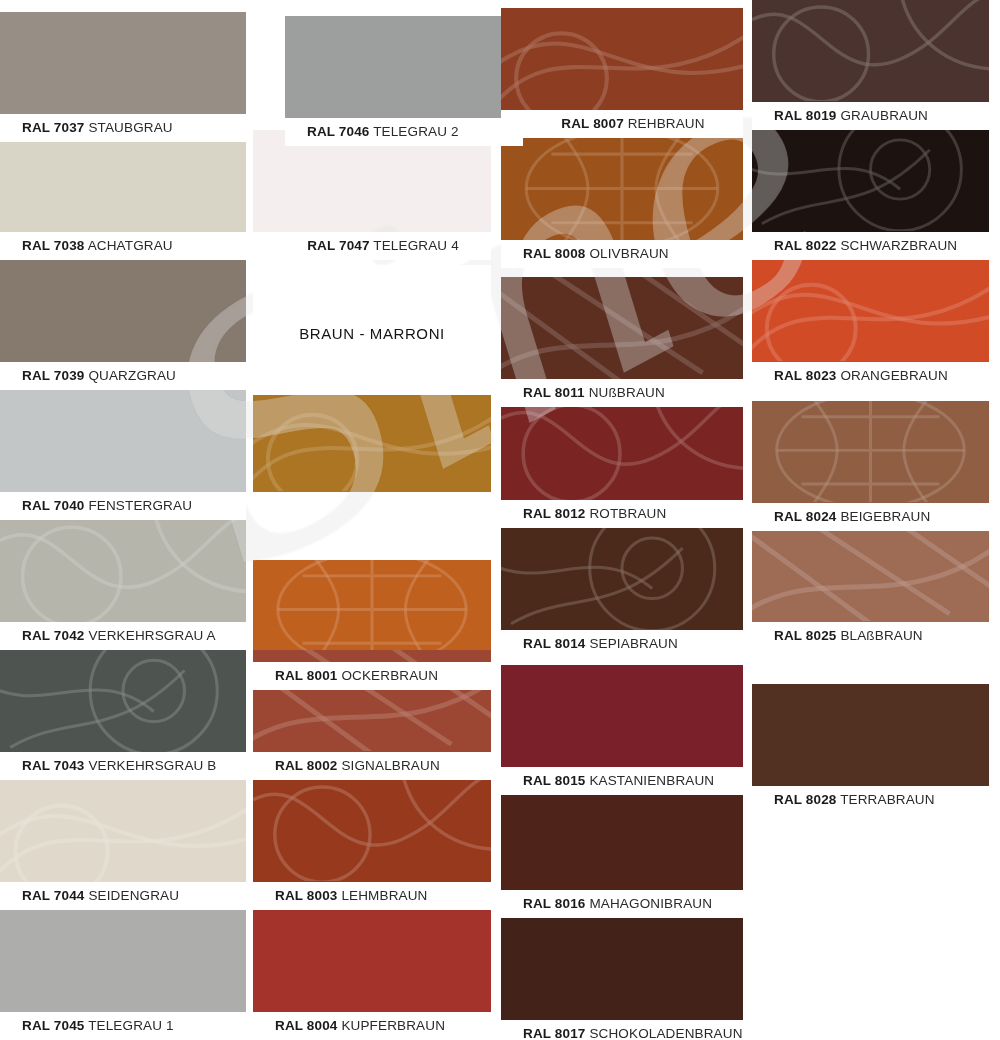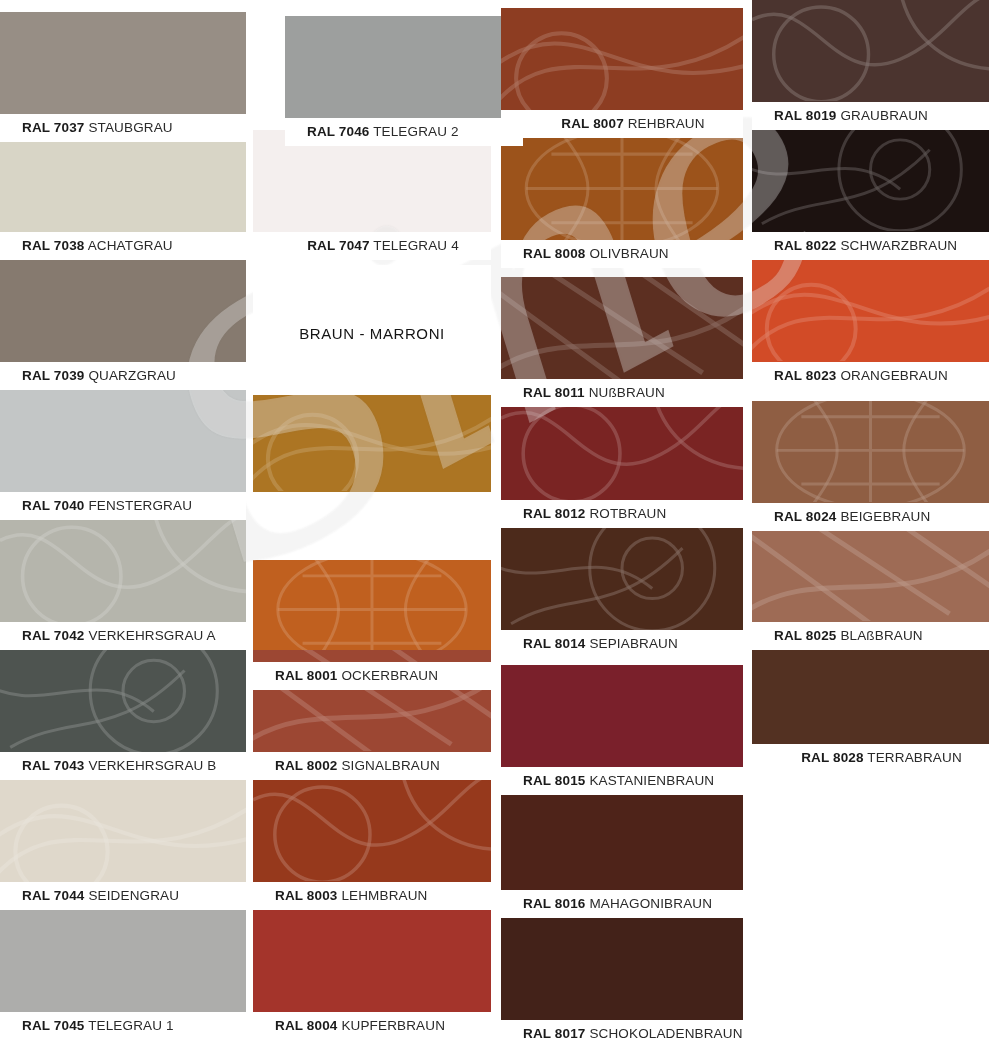--- a/index.html
+++ b/index.html
@@ -363,21 +363,21 @@
         <div class="swatch" title="RAL 8025 BLAßBRAUN" style="background: rgb(158, 107, 85);">
           <div class="pattern"><svg viewBox="0 0 240 102" preserveAspectRatio="none" xmlns="http://www.w3.org/2000/svg">
               <g fill="none" stroke="rgba(255,255,255,0.5)" stroke-width="5">
                 <path d="M-10 10 L120 105 M40 -10 L200 95 M130 -10 L260 80"></path>
                 <path d="M-10 95 C70 40 150 100 250 25"></path>
               </g>
             </svg></div>
         </div>
         <div class="label"><span class="code">RAL 8025</span><span class="name"> BLAßBRAUN</span></div>
       </div>
-      <div class="cell" style="top: 642px; text-align: center;">
+      <div class="cell" style="top: 684px;">
         <div class="swatch" title="RAL 8028 TERRABRAUN" style="background: rgb(83, 49, 34);"></div>
         <div class="label"><span class="code">RAL 8028</span><span class="name"> TERRABRAUN</span></div>
       </div>
     </div>
 
   <div id="section-heading">
     <div class="heading-text">BRAUN - MARRONI</div>
   </div>
 
 </div>

